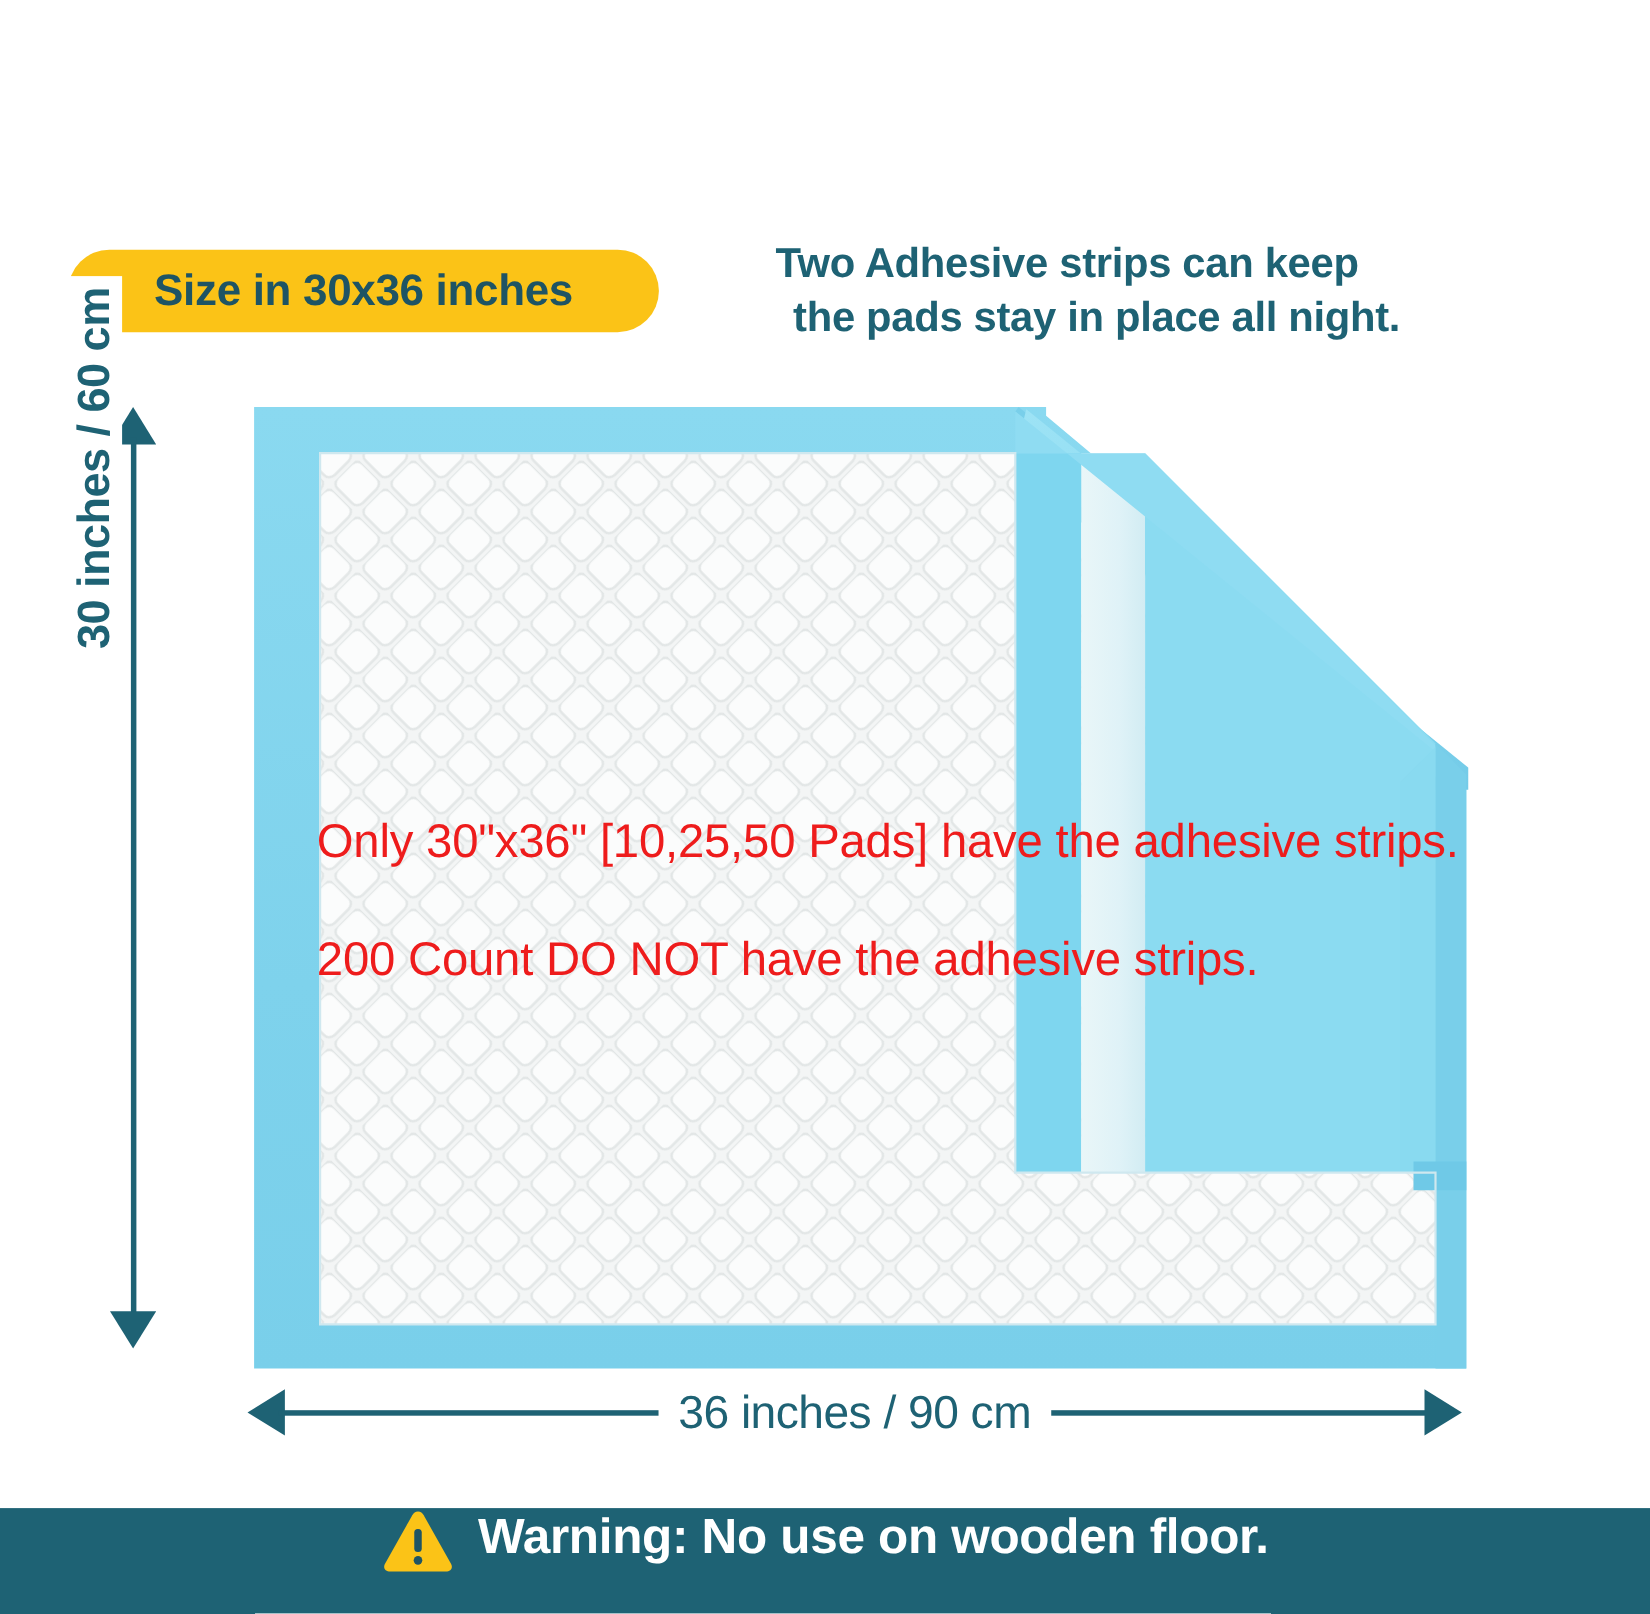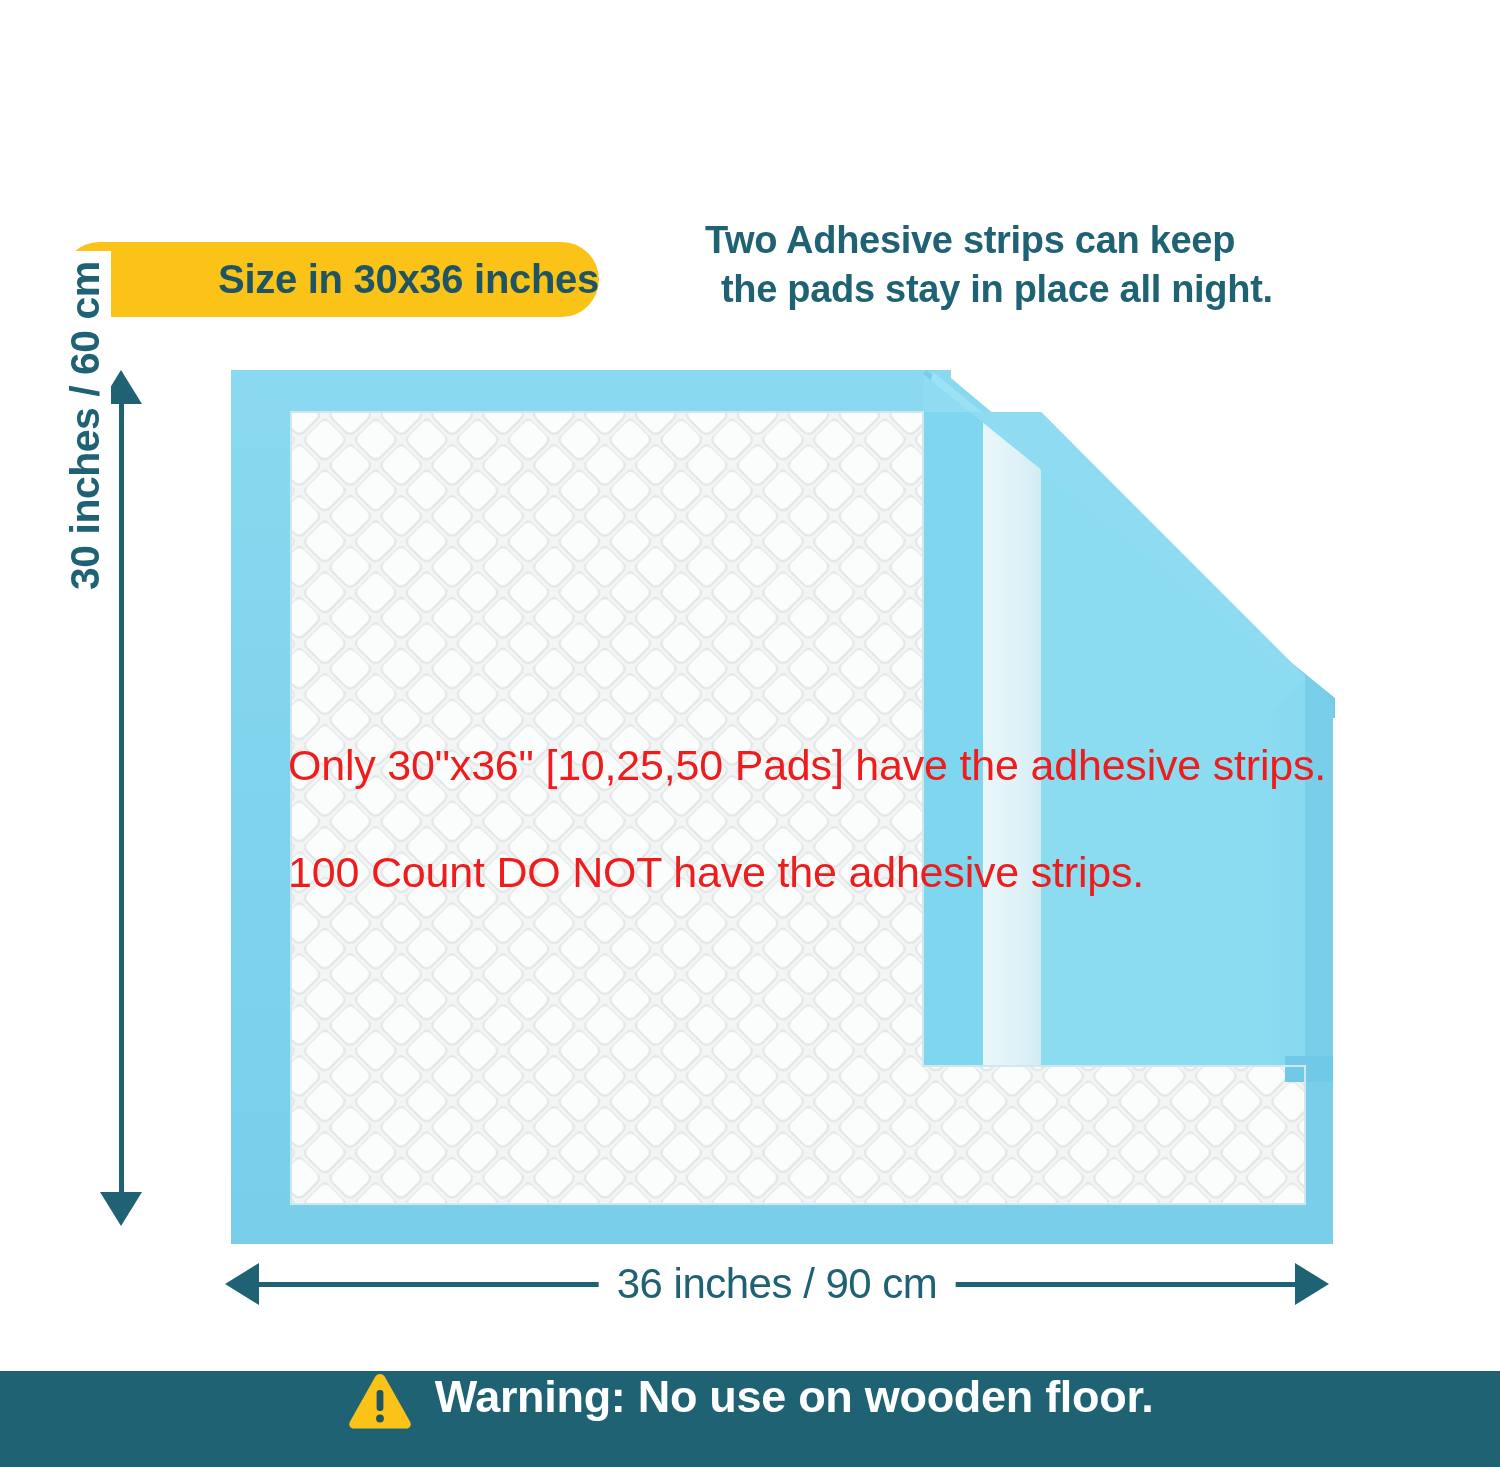--- a/index.html
+++ b/index.html
@@ -44,28 +44,28 @@
     white-space: nowrap;
     text-shadow: 0 2px 3px rgba(0,0,0,0.18);
     transform: scaleX(0.99);
     transform-origin: left center;
   }
 
   
   .size-badge {
     position: absolute;
     left: 62px;
-    top: 242px;
+    top: 227px;
     width: 537px;
     height: 75px;
     background: #fbc317;
     border-radius: 38px;
     display: flex;
     align-items: center;
-    justify-content: flex-end;
+    justify-content: center;
   }
   .size-badge-label {
     color: #1e5464;
     font-size: 40px;
     font-weight: bold;
     white-space: nowrap;
     letter-spacing: -0.3px;
   }
 
   
@@ -318,21 +318,21 @@
       <path d="M 68,700 L 1082,700 L 1082,838 L 68,838 Z" fill="url(#quilt)"></path>
 
       <path d="M 1062,690 L 1110,690 L 1110,716 L 1062,716 Z" fill="#6fc9e7"></path>
 
       <path d="M 68,46 L 700,46 L 700,700 L 1082,700 L 1082,838 L 68,838 Z" fill="none" stroke="#cfe8ef" stroke-width="2"></path>
     </svg>
   </div>
 
   <div class="notice">
     <span class="n-line1">Only 30"x36" [10,25,50 Pads] have the adhesive strips.</span>
-    <span class="n-line2">100 Count DO NOT have the adhesive strips.</span>
+    <span class="n-line2">200 Count DO NOT have the adhesive strips.</span>
   </div>
 
   <div class="dim-horizontal">
     <div class="head-left"></div>
     <div class="shaft"></div>
     <div class="head-right"></div>
     <div class="dim-horizontal-label">36 inches / 90 cm</div>
   </div>
 
   <div class="warning-bar">

